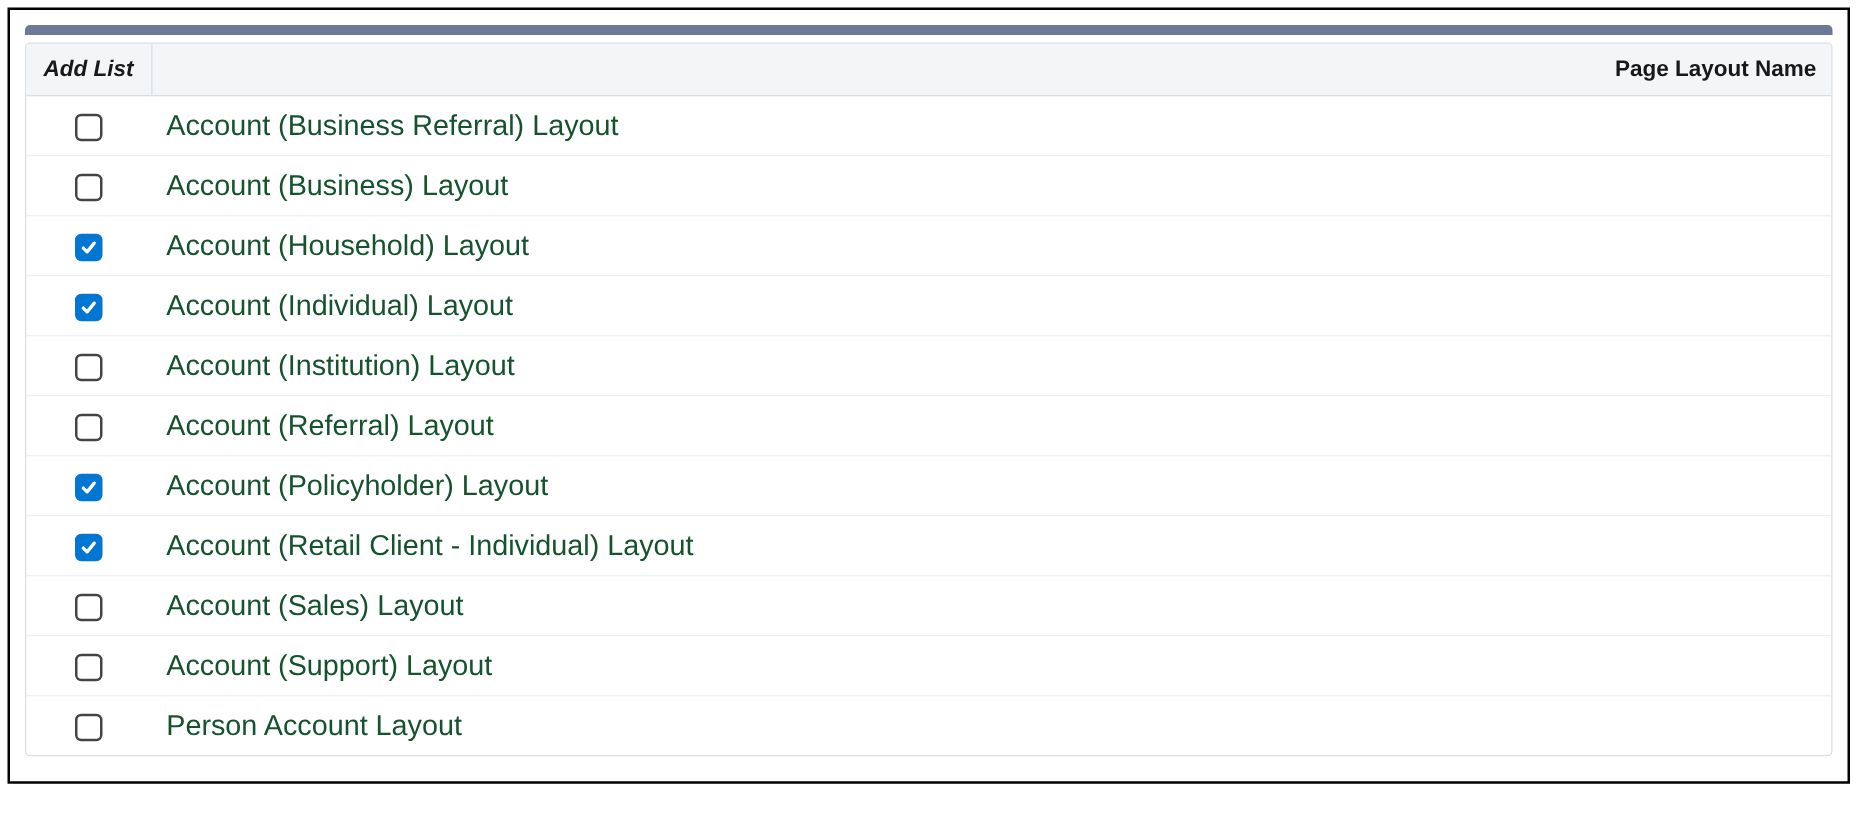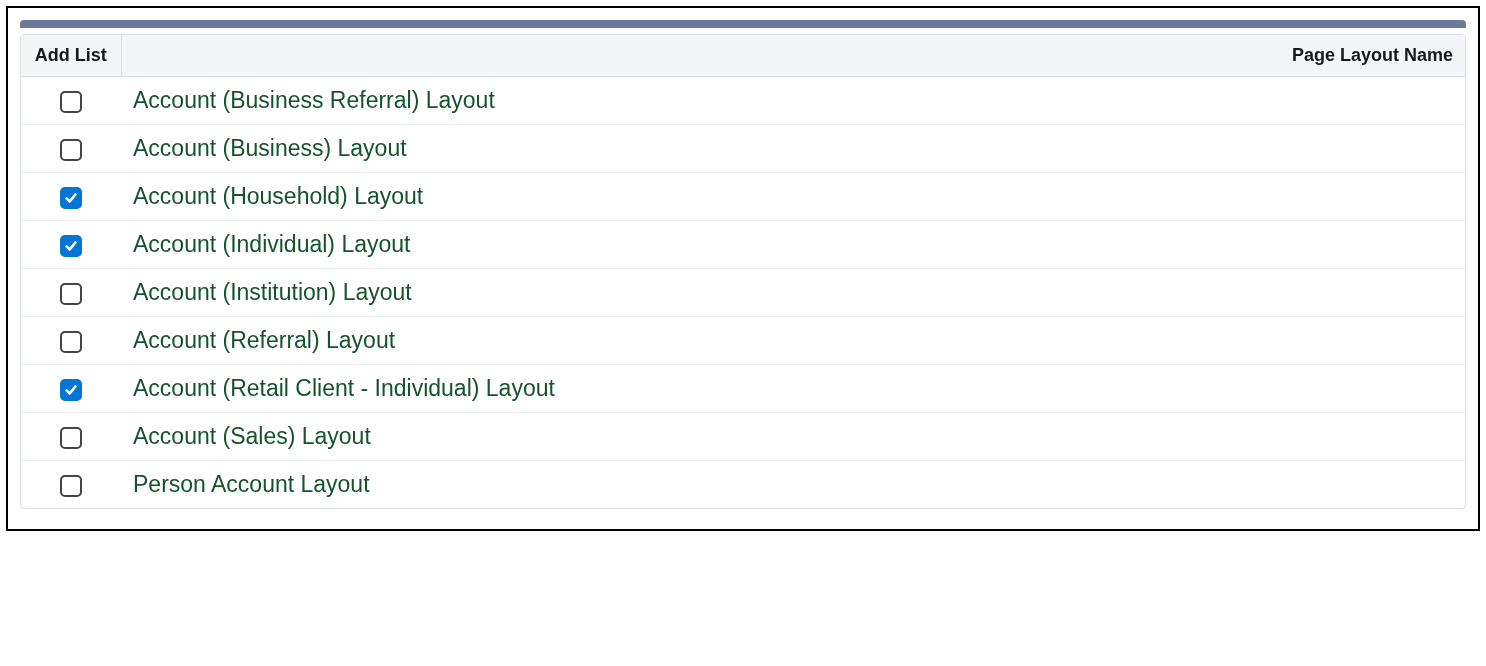--- a/index.html
+++ b/index.html
@@ -38,20 +38,21 @@
       font-weight: 700;
       font-size: 18px;
       color: #181818;
       padding: 10px 12px;
       border-bottom: 1px solid #d8dde6;
     }
     thead th:first-child {
       width: 100px;
       border-right: 1px solid #d8dde6;
       text-align: center;
+      font-style: italic;
     }
     tbody td {
       padding: 10px 12px;
       border-bottom: 1px solid #eceff3;
       font-size: 23px;
       color: #14532d;
       vertical-align: middle;
     }
     tbody tr:last-child td {
       border-bottom: none;
@@ -137,25 +138,37 @@
           <tr>
             <td><span class="checkbox" role="checkbox" aria-checked="false"></span></td>
             <td>Account (Referral) Layout</td>
           </tr>
           <tr>
             <td><span class="checkbox checked" role="checkbox" aria-checked="true">
                 <svg viewBox="0 0 16 16">
                   <path d="M3 8.5 L6.5 12 L13 4"></path>
                 </svg>
               </span></td>
+            <td>Account (Policyholder) Layout</td>
+          </tr>
+          <tr>
+            <td><span class="checkbox checked" role="checkbox" aria-checked="true">
+                <svg viewBox="0 0 16 16">
+                  <path d="M3 8.5 L6.5 12 L13 4"></path>
+                </svg>
+              </span></td>
             <td>Account (Retail Client - Individual) Layout</td>
           </tr>
           <tr>
             <td><span class="checkbox" role="checkbox" aria-checked="false"></span></td>
             <td>Account (Sales) Layout</td>
+          </tr>
+          <tr>
+            <td><span class="checkbox" role="checkbox" aria-checked="false"></span></td>
+            <td>Account (Support) Layout</td>
           </tr>
           <tr>
             <td><span class="checkbox" role="checkbox" aria-checked="false"></span></td>
             <td>Person Account Layout</td>
           </tr>
         </tbody>
     </table>
   </div>
 </div>
 

